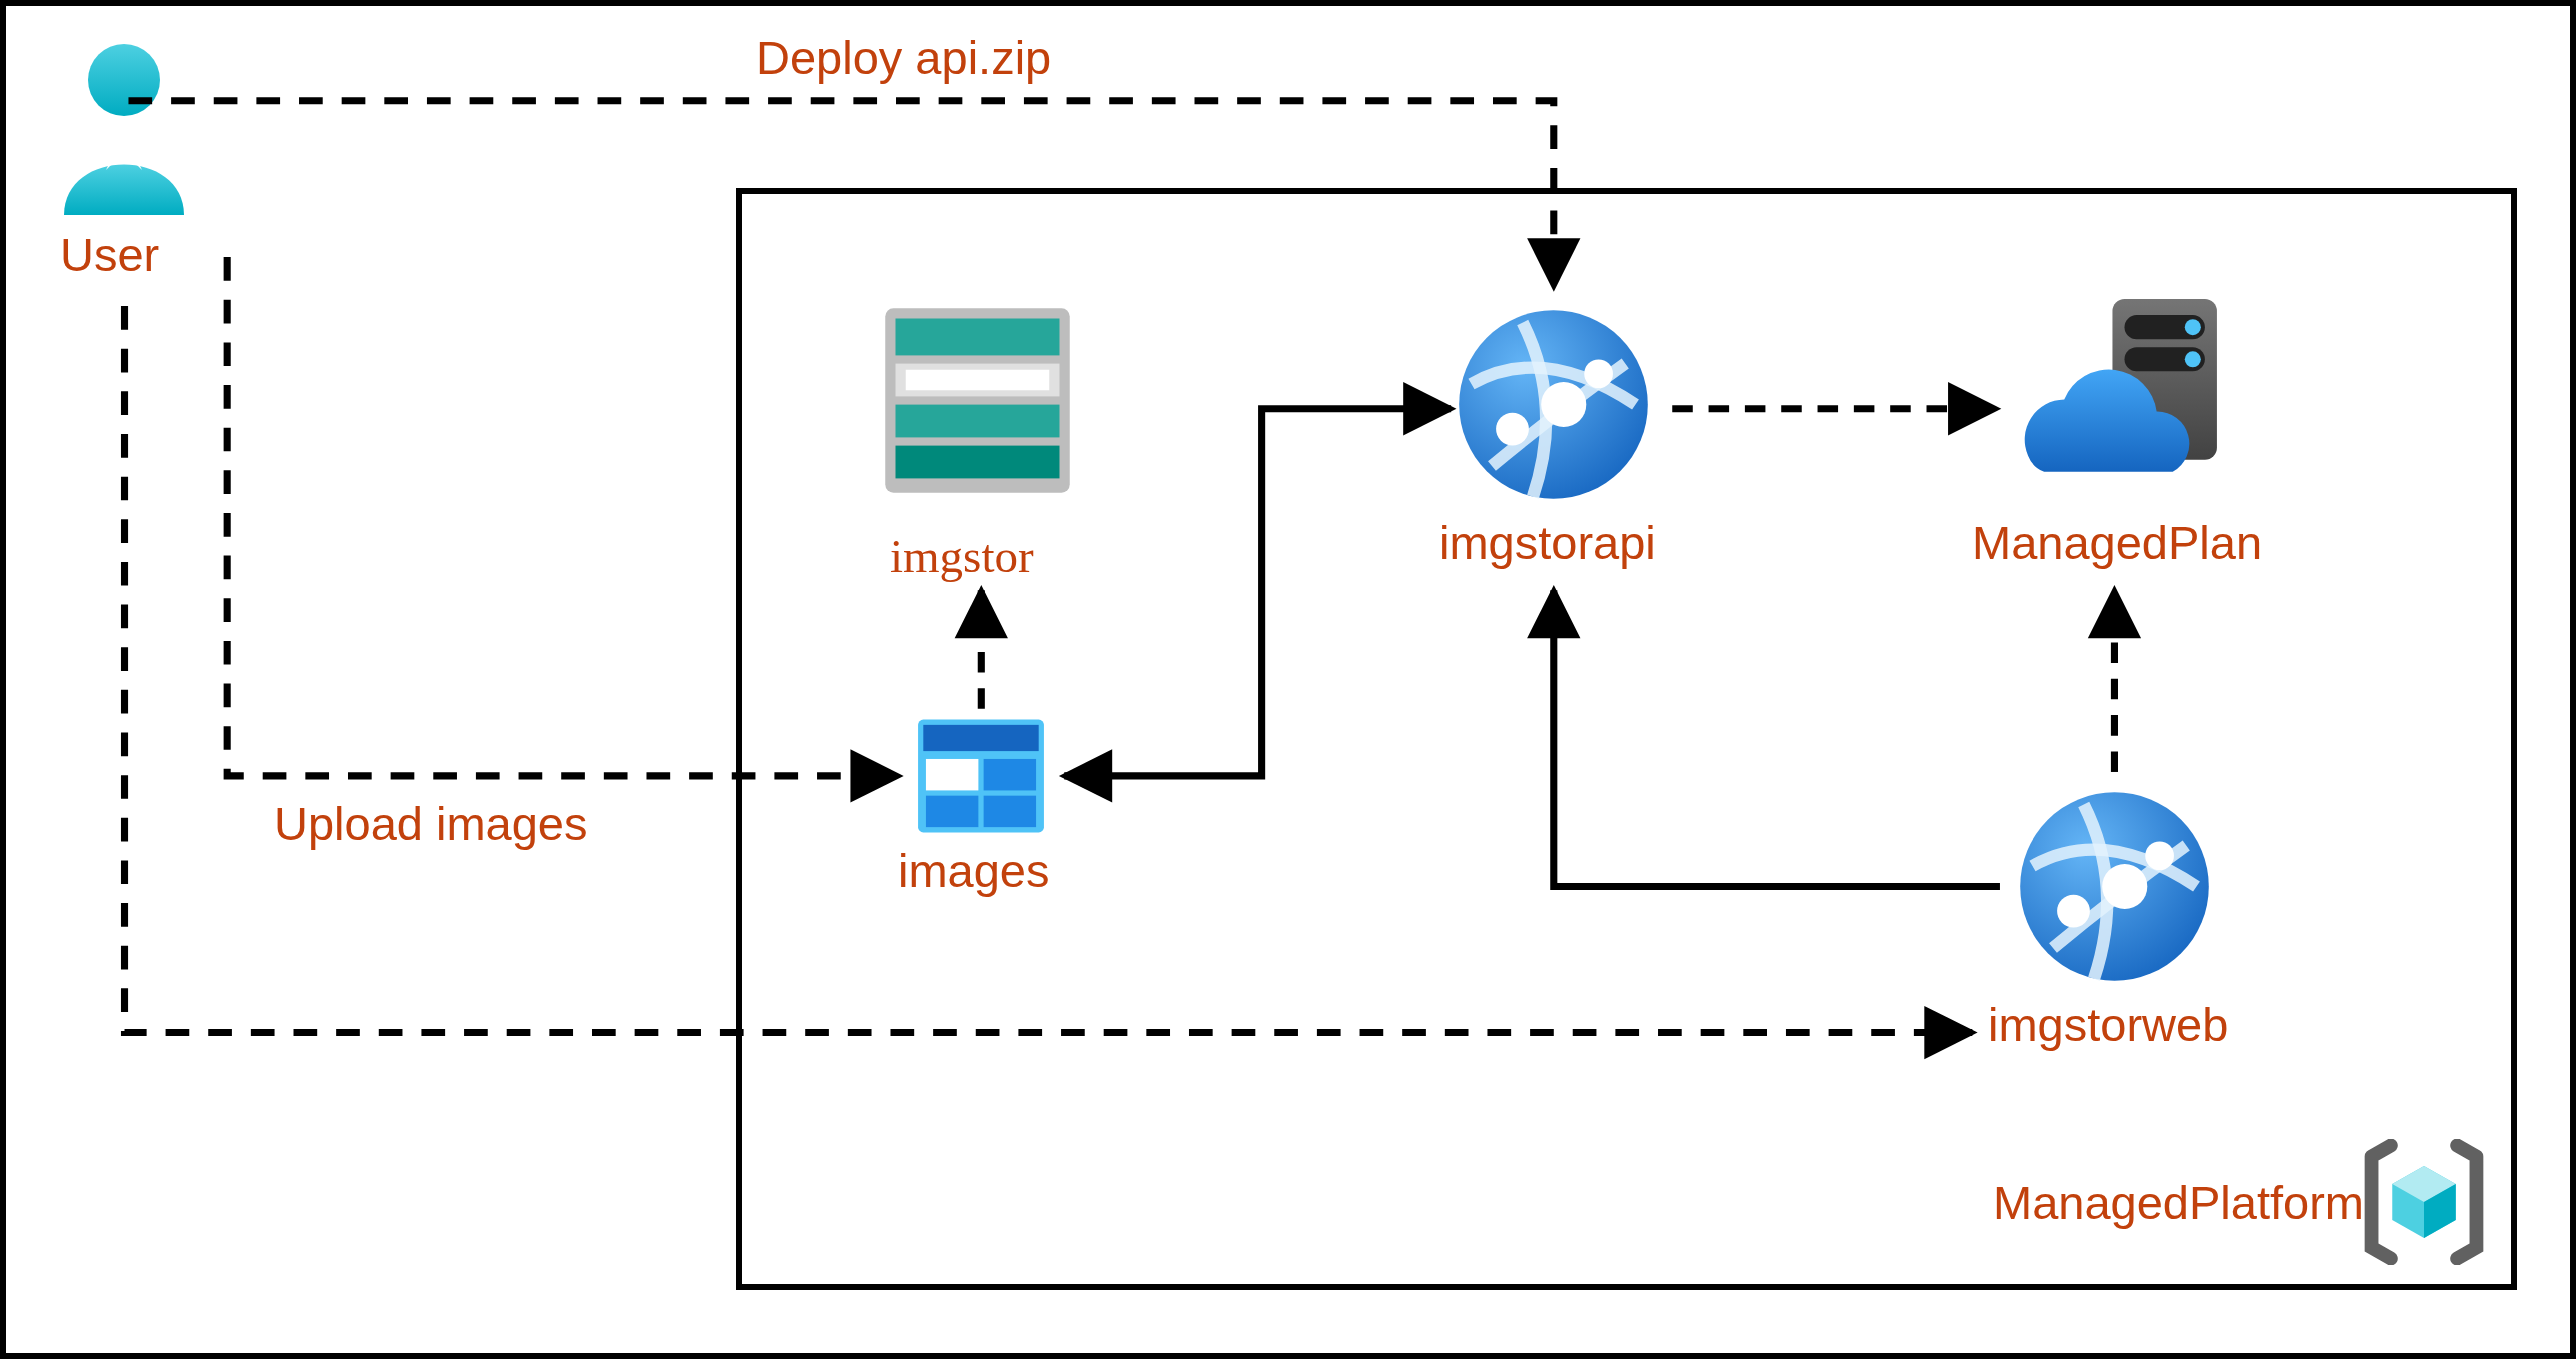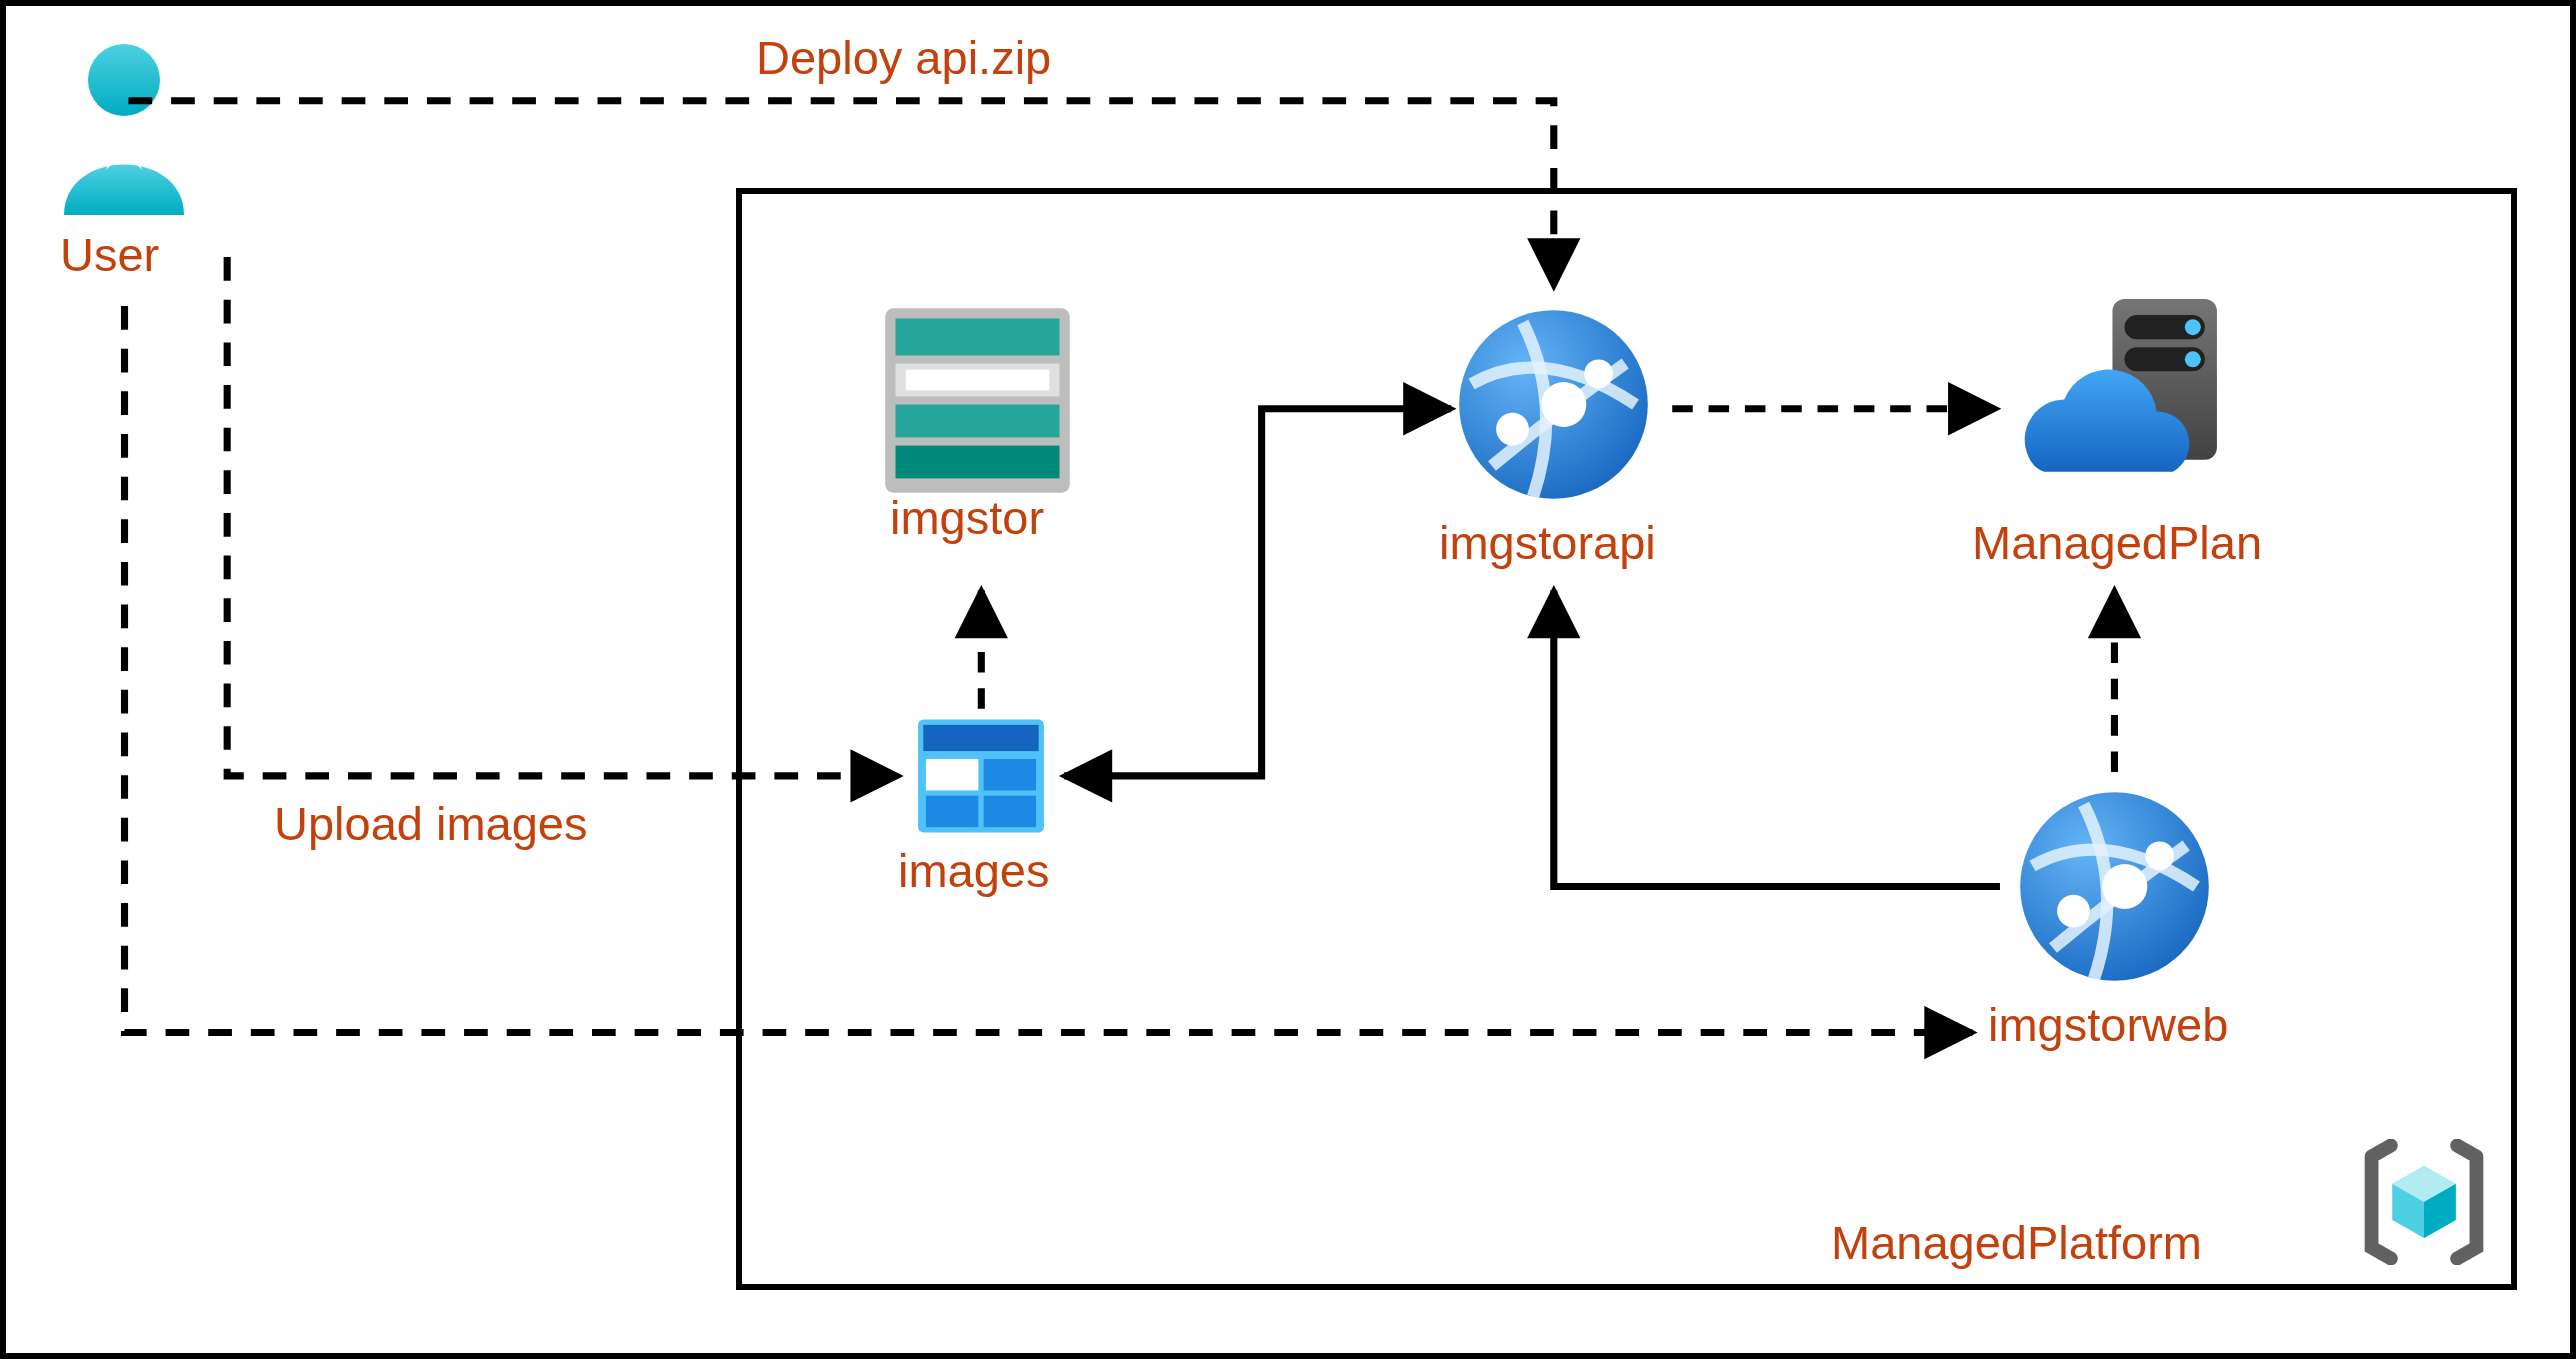--- a/index.html
+++ b/index.html
@@ -54,21 +54,21 @@
   <div class="label" style="left:54px; top:221px;">User</div>
 
   <svg class="icon" style="left:869px; top:292px; width:205px; height:205px;" viewBox="0 0 100 100">
     <rect x="5" y="5" width="90" height="90" rx="4" fill="#bdbdbd"></rect>
     <rect x="10" y="10" width="80" height="18" fill="#26a69a"></rect>
     <rect x="10" y="32" width="80" height="16" fill="#e0e0e0"></rect>
     <rect x="15" y="35" width="70" height="10" fill="#ffffff"></rect>
     <rect x="10" y="52" width="80" height="16" fill="#26a69a"></rect>
     <rect x="10" y="72" width="80" height="16" fill="#00897b"></rect>
   </svg>
-  <div class="label" style="left:884px; top:484px;">imgstor</div>
+  <div class="label" style="left:884px; top:523px;font-family:Liberation Serif, serif;">imgstor</div>
 
   <svg class="icon" style="left:908px; top:711px; width:134px; height:118px;" viewBox="0 0 100 90">
     <rect x="2" y="2" width="96" height="86" rx="4" fill="#4fc3f7"></rect>
     <rect x="6" y="6" width="88" height="20" fill="#1565c0"></rect>
     <rect x="8" y="32" width="40" height="24" fill="#ffffff"></rect>
     <rect x="52" y="32" width="40" height="24" fill="#1e88e5"></rect>
     <rect x="8" y="60" width="40" height="24" fill="#1e88e5"></rect>
     <rect x="52" y="60" width="40" height="24" fill="#1e88e5"></rect>
   </svg>
   <div class="label" style="left:892px; top:837px;">images</div>
@@ -129,21 +129,21 @@
 
   <svg class="icon" style="left:2349px; top:1133px; width:138px; height:126px;" viewBox="0 0 100 90">
     <path d="M12 12 L12 78 L26 86 M12 12 L26 4" stroke="#616161" stroke-width="10" fill="none" stroke-linecap="round"></path>
     <path d="M88 12 L88 78 L74 86 M88 12 L74 4" stroke="#616161" stroke-width="10" fill="none" stroke-linecap="round"></path>
     <g transform="translate(50,45)">
       <polygon points="0,-26 23,-13 23,13 0,26 -23,13 -23,-13" fill="#4dd0e1"></polygon>
       <polygon points="0,-26 23,-13 0,0 -23,-13" fill="#b2ebf2"></polygon>
       <polygon points="0,0 23,-13 23,13 0,26" fill="#00acc1"></polygon>
     </g>
   </svg>
-  <div class="label" style="left:1825px; top:1169px;margin-top:40px;">ManagedPlatform</div>
+  <div class="label" style="left:1987px; top:1169px;">ManagedPlatform</div>
 
   <svg class="icon" style="left:0; top:0; width:2576px; height:1359px;" viewBox="0 0 3262 1721">
     <defs>
       <marker id="arrow" viewBox="0 0 12 12" refX="10" refY="6" markerWidth="9" markerHeight="9" orient="auto-start-reverse">
         <path d="M1 1 L11 6 L1 11 Z" fill="#000"></path>
       </marker>
     </defs>
 
     <path d="M155 120 L1960 120 L1960 355" stroke="#000" stroke-width="9" fill="none" stroke-dasharray="30 24" marker-end="url(#arrow)"></path>
 

